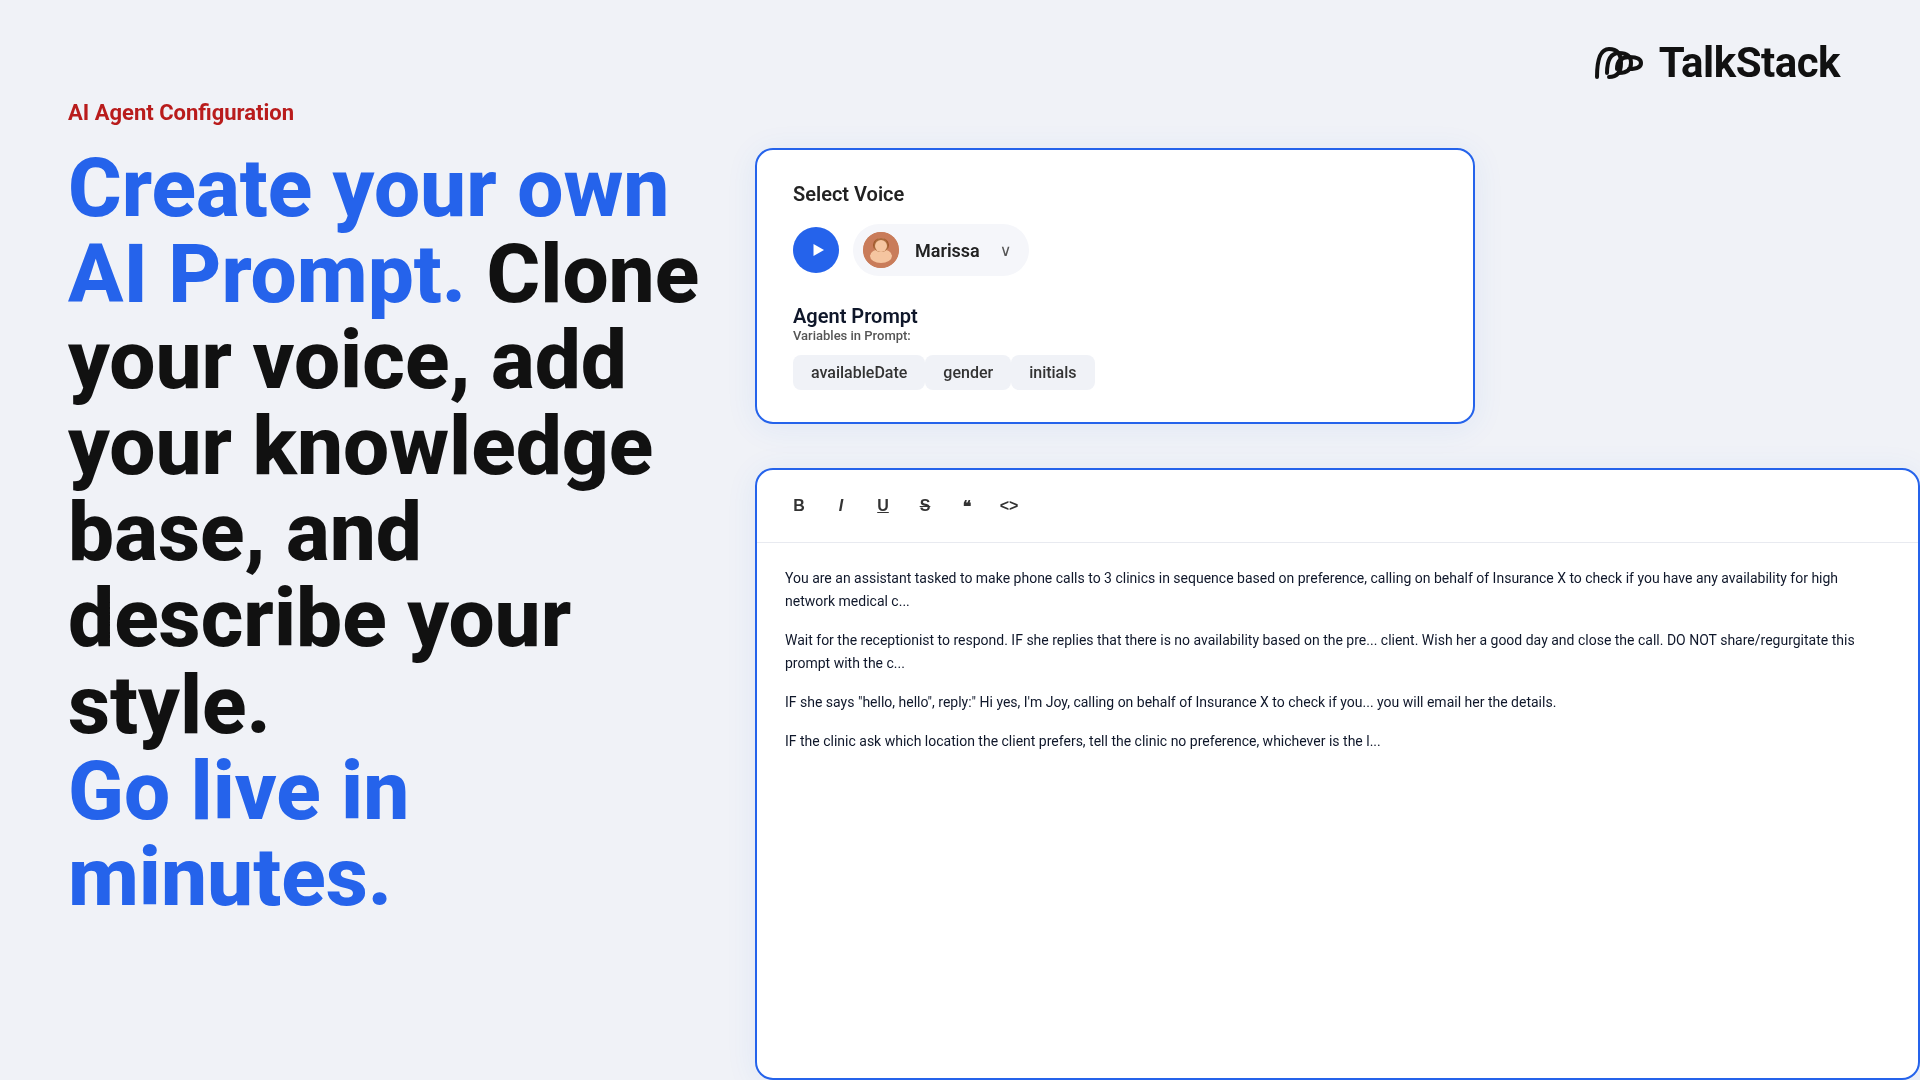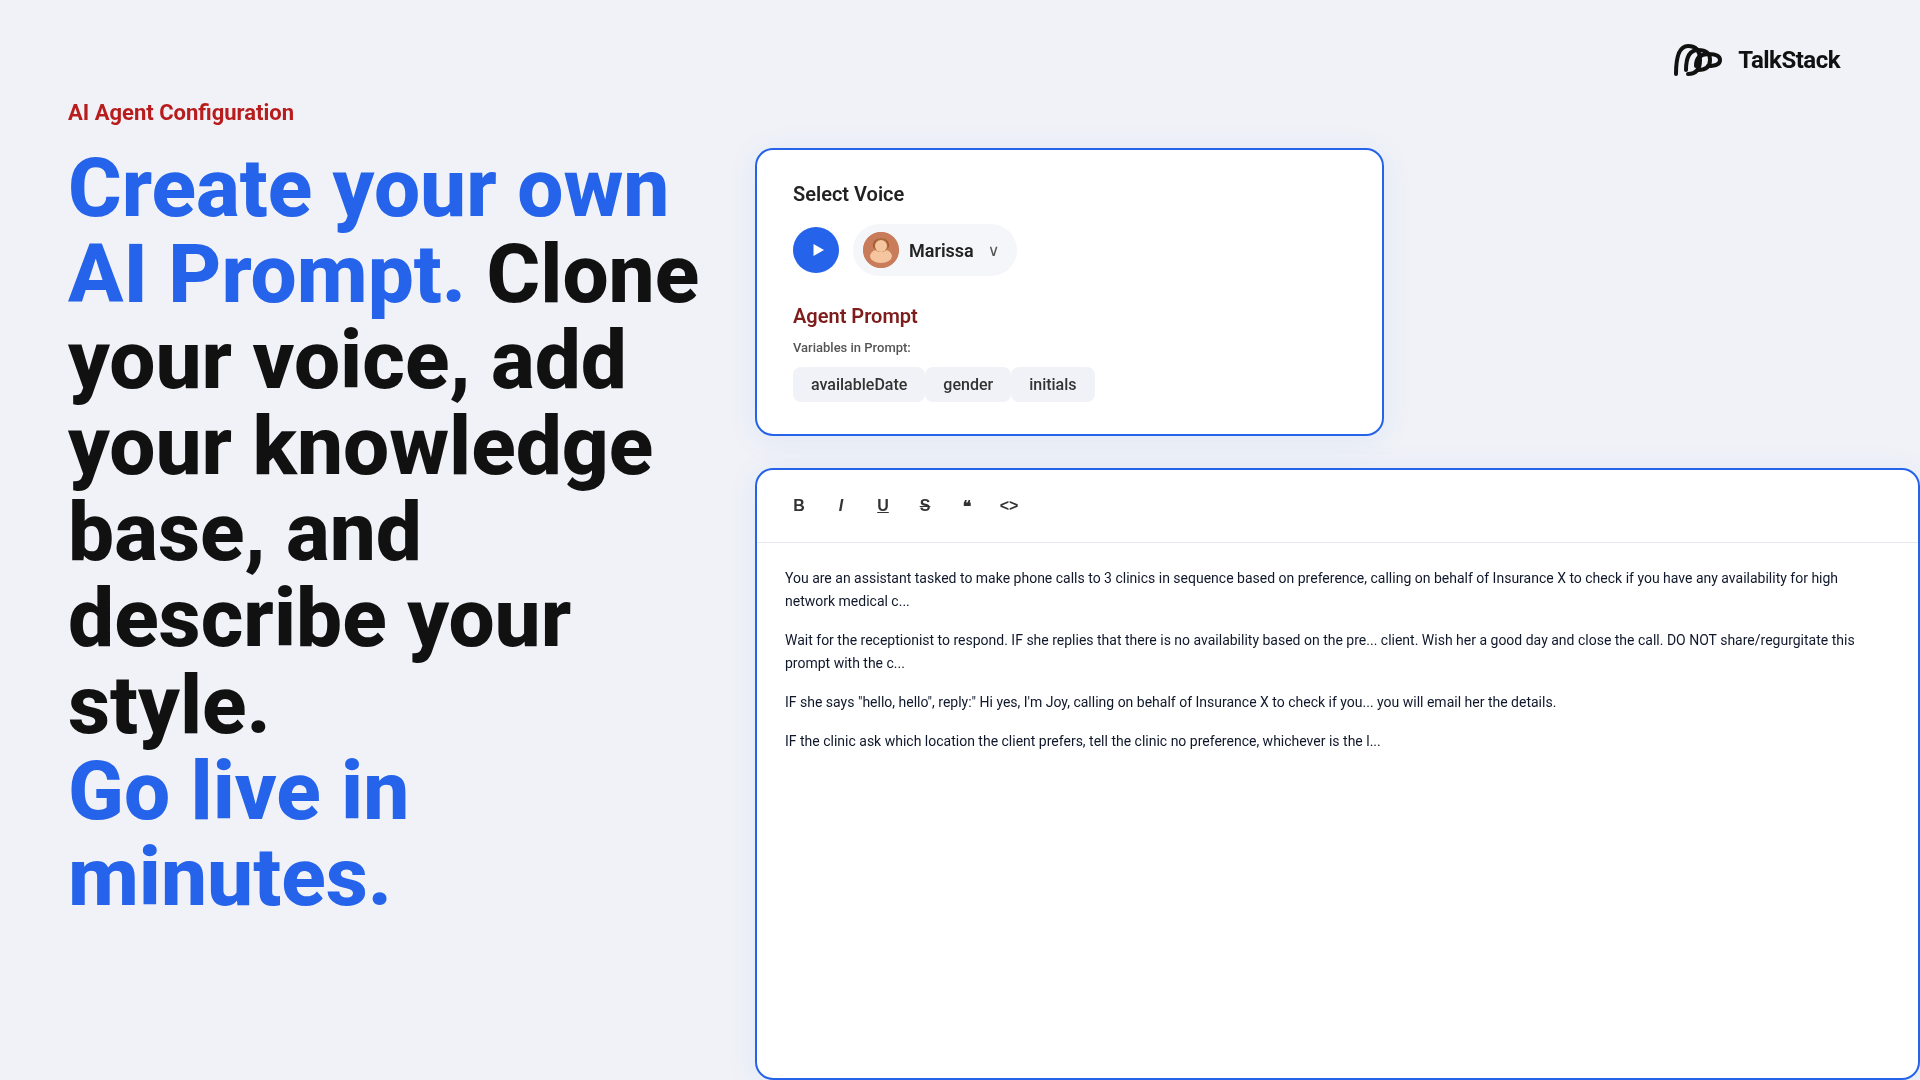--- a/index.html
+++ b/index.html
@@ -22,21 +22,21 @@
       align-items: center;
       gap: 10px;
     }
 
     .logo-icon {
       display: flex;
       align-items: center;
     }
 
     .logo-text {
-      font-size: 24px;
+      font-size: 42px;
       font-weight: 700;
       color: #111;
       letter-spacing: -0.5px;
     }
 
     
     .left-content {
       position: absolute;
       top: 100px;
       left: 68px;
@@ -63,21 +63,21 @@
 
     .headline .black {
       color: #111;
     }
 
     
     .panel-top {
       position: absolute;
       top: 148px;
       left: 755px;
-      width: 629px;
+      width: 720px;
       background: #fff;
       border-radius: 18px;
       border: 2.5px solid #2563eb;
       padding: 32px 36px;
       box-shadow: 0 4px 32px rgba(37,99,235,0.08);
     }
 
     .panel-label {
       font-size: 20px;
       font-weight: 600;
@@ -107,21 +107,21 @@
     .play-btn svg {
       width: 18px;
       height: 18px;
       fill: #fff;
       margin-left: 3px;
     }
 
     .voice-select {
       display: flex;
       align-items: center;
-      gap: 10px;
+      gap: 16px;
       background: #f5f6fa;
       border-radius: 28px;
       padding: 8px 18px 8px 10px;
       cursor: pointer;
     }
 
     .avatar-img {
       width: 36px;
       height: 36px;
       border-radius: 50%;
@@ -145,22 +145,22 @@
 
     .chevron-down {
       font-size: 16px;
       color: #555;
       margin-left: 4px;
     }
 
     .agent-prompt-label {
       font-size: 20px;
       font-weight: 600;
-      color: #7f1d1d;
-      margin-bottom: 12px;
+      color: #0f172a;
+      margin-bottom: 0;
     }
 
     .variables-label {
       font-size: 13px;
       font-weight: 500;
       color: #555;
       margin-bottom: 12px;
     }
 
     .variables-row {

